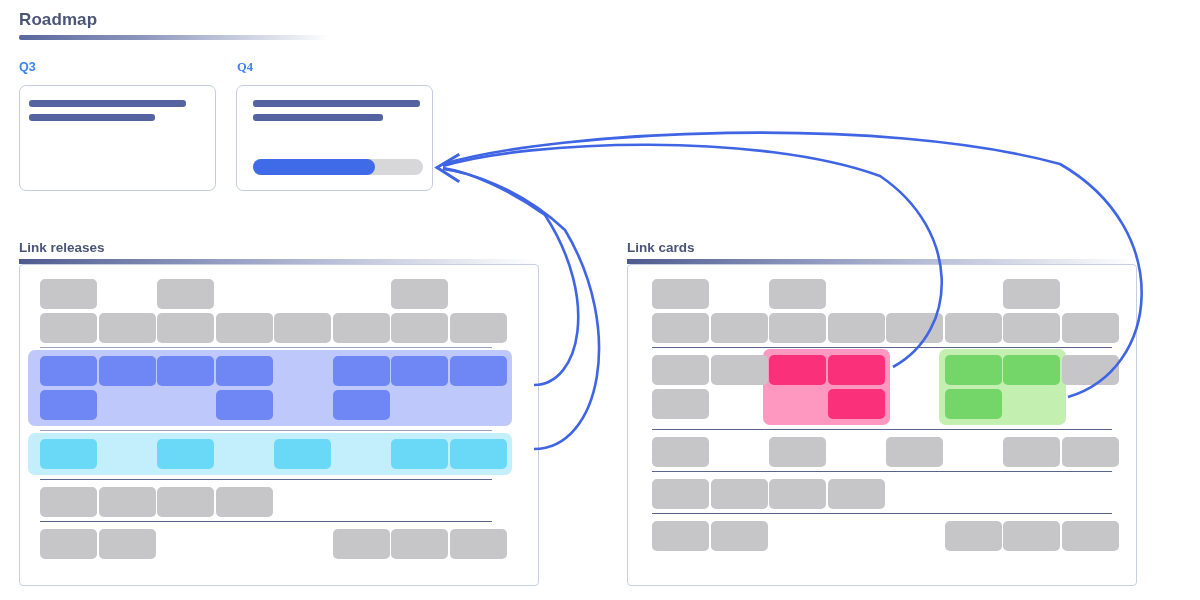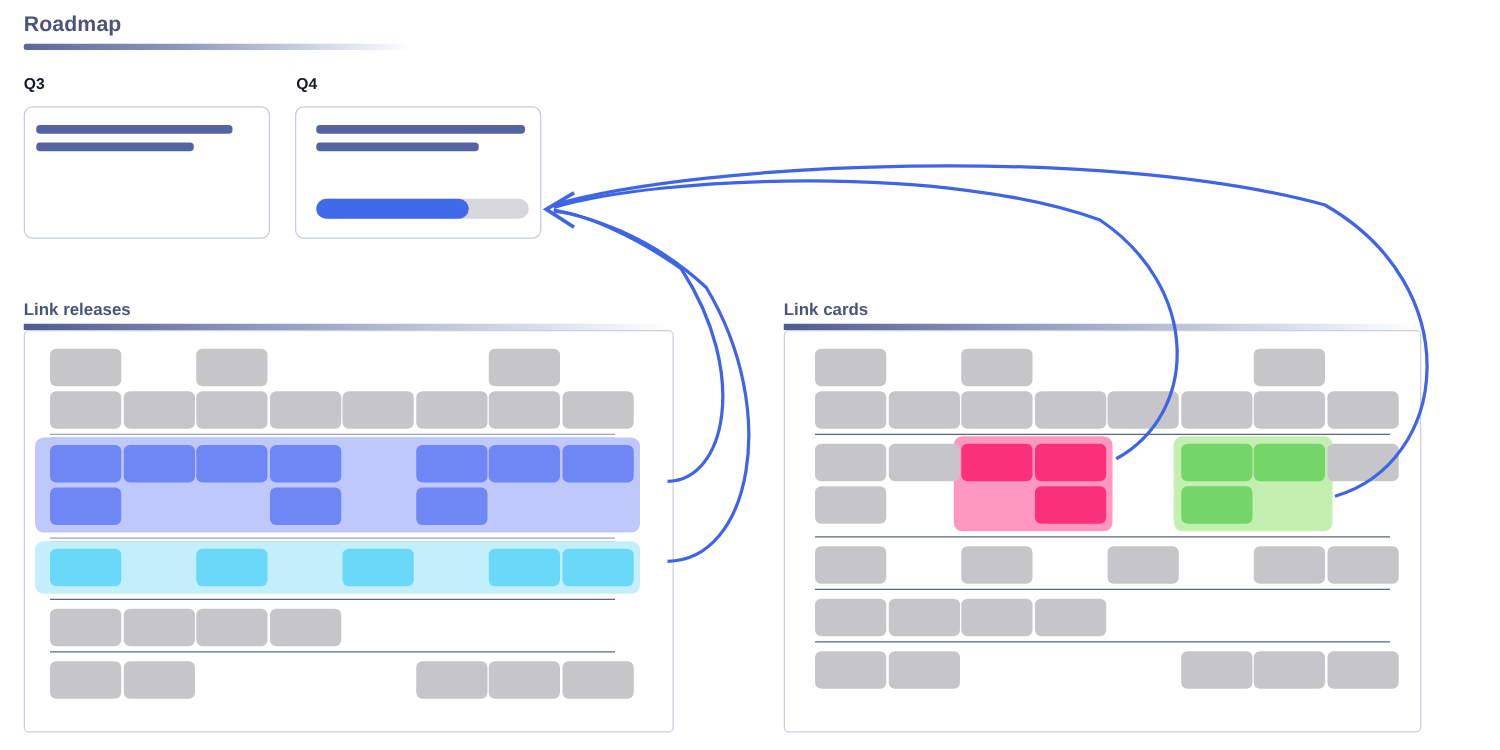--- a/index.html
+++ b/index.html
@@ -25,21 +25,21 @@
   }
   .sec-title{
     position:absolute;font-size:13.5px;font-weight:bold;color:#4b5577;
   }
   .sec-rule{
     position:absolute;height:5px;border-radius:0;
     background:linear-gradient(to right,#4e5b8e 0%,#8d97bd 35%,#ffffff 100%);
   }
 
   
-  .q-label{position:absolute;font-size:12.5px;font-weight:bold;color:#0f172a;}
+  .q-label{position:absolute;font-size:12.5px;font-weight:bold;color:#3b82f6;}
   .q-card{
     position:absolute;background:#fff;
     border:1px solid #c5cbe0;border-radius:7px;
     box-sizing:border-box;
   }
   .q-bar{position:absolute;height:7px;border-radius:3px;background:#5563a0;}
 
   .pbar-track{
     position:absolute;height:16px;border-radius:8px;
     background:#d7d7da;box-sizing:border-box;
@@ -78,21 +78,21 @@
 
   <div class="page-title">Roadmap</div>
   <div class="title-rule"></div>
 
   <div class="q-label" style="left:19px;top:60px;">Q3</div>
   <div class="q-card" style="left:19px;top:85px;width:197px;height:106px;">
     <div class="q-bar" style="left: 9px; top: 14px; width: 157px;"></div>
     <div class="q-bar" style="left: 9px; top: 28px; width: 126px;"></div>
   </div>
 
-  <div class="q-label" style="left:237px;top:60px;">Q4</div>
+  <div class="q-label" style="left:237px;top:60px;font-family:Liberation Serif, serif;">Q4</div>
   <div class="q-card" style="left:236px;top:85px;width:197px;height:106px;">
     <div class="q-bar" style="left: 16px; top: 14px; width: 167px;"></div>
     <div class="q-bar" style="left:16px;top:28px;width:130px;"></div>
     <div class="pbar-track" style="left:16px;top:73px;width:170px;">
       <div class="pbar-fill" id="q4fill" style="width:72%;"></div>
     </div>
   </div>
 
   <div class="sec-title" style="left:19px;top:240px;">Link releases</div>
   <div class="sec-rule" style="left:19px;top:259px;width:519px;"></div>

